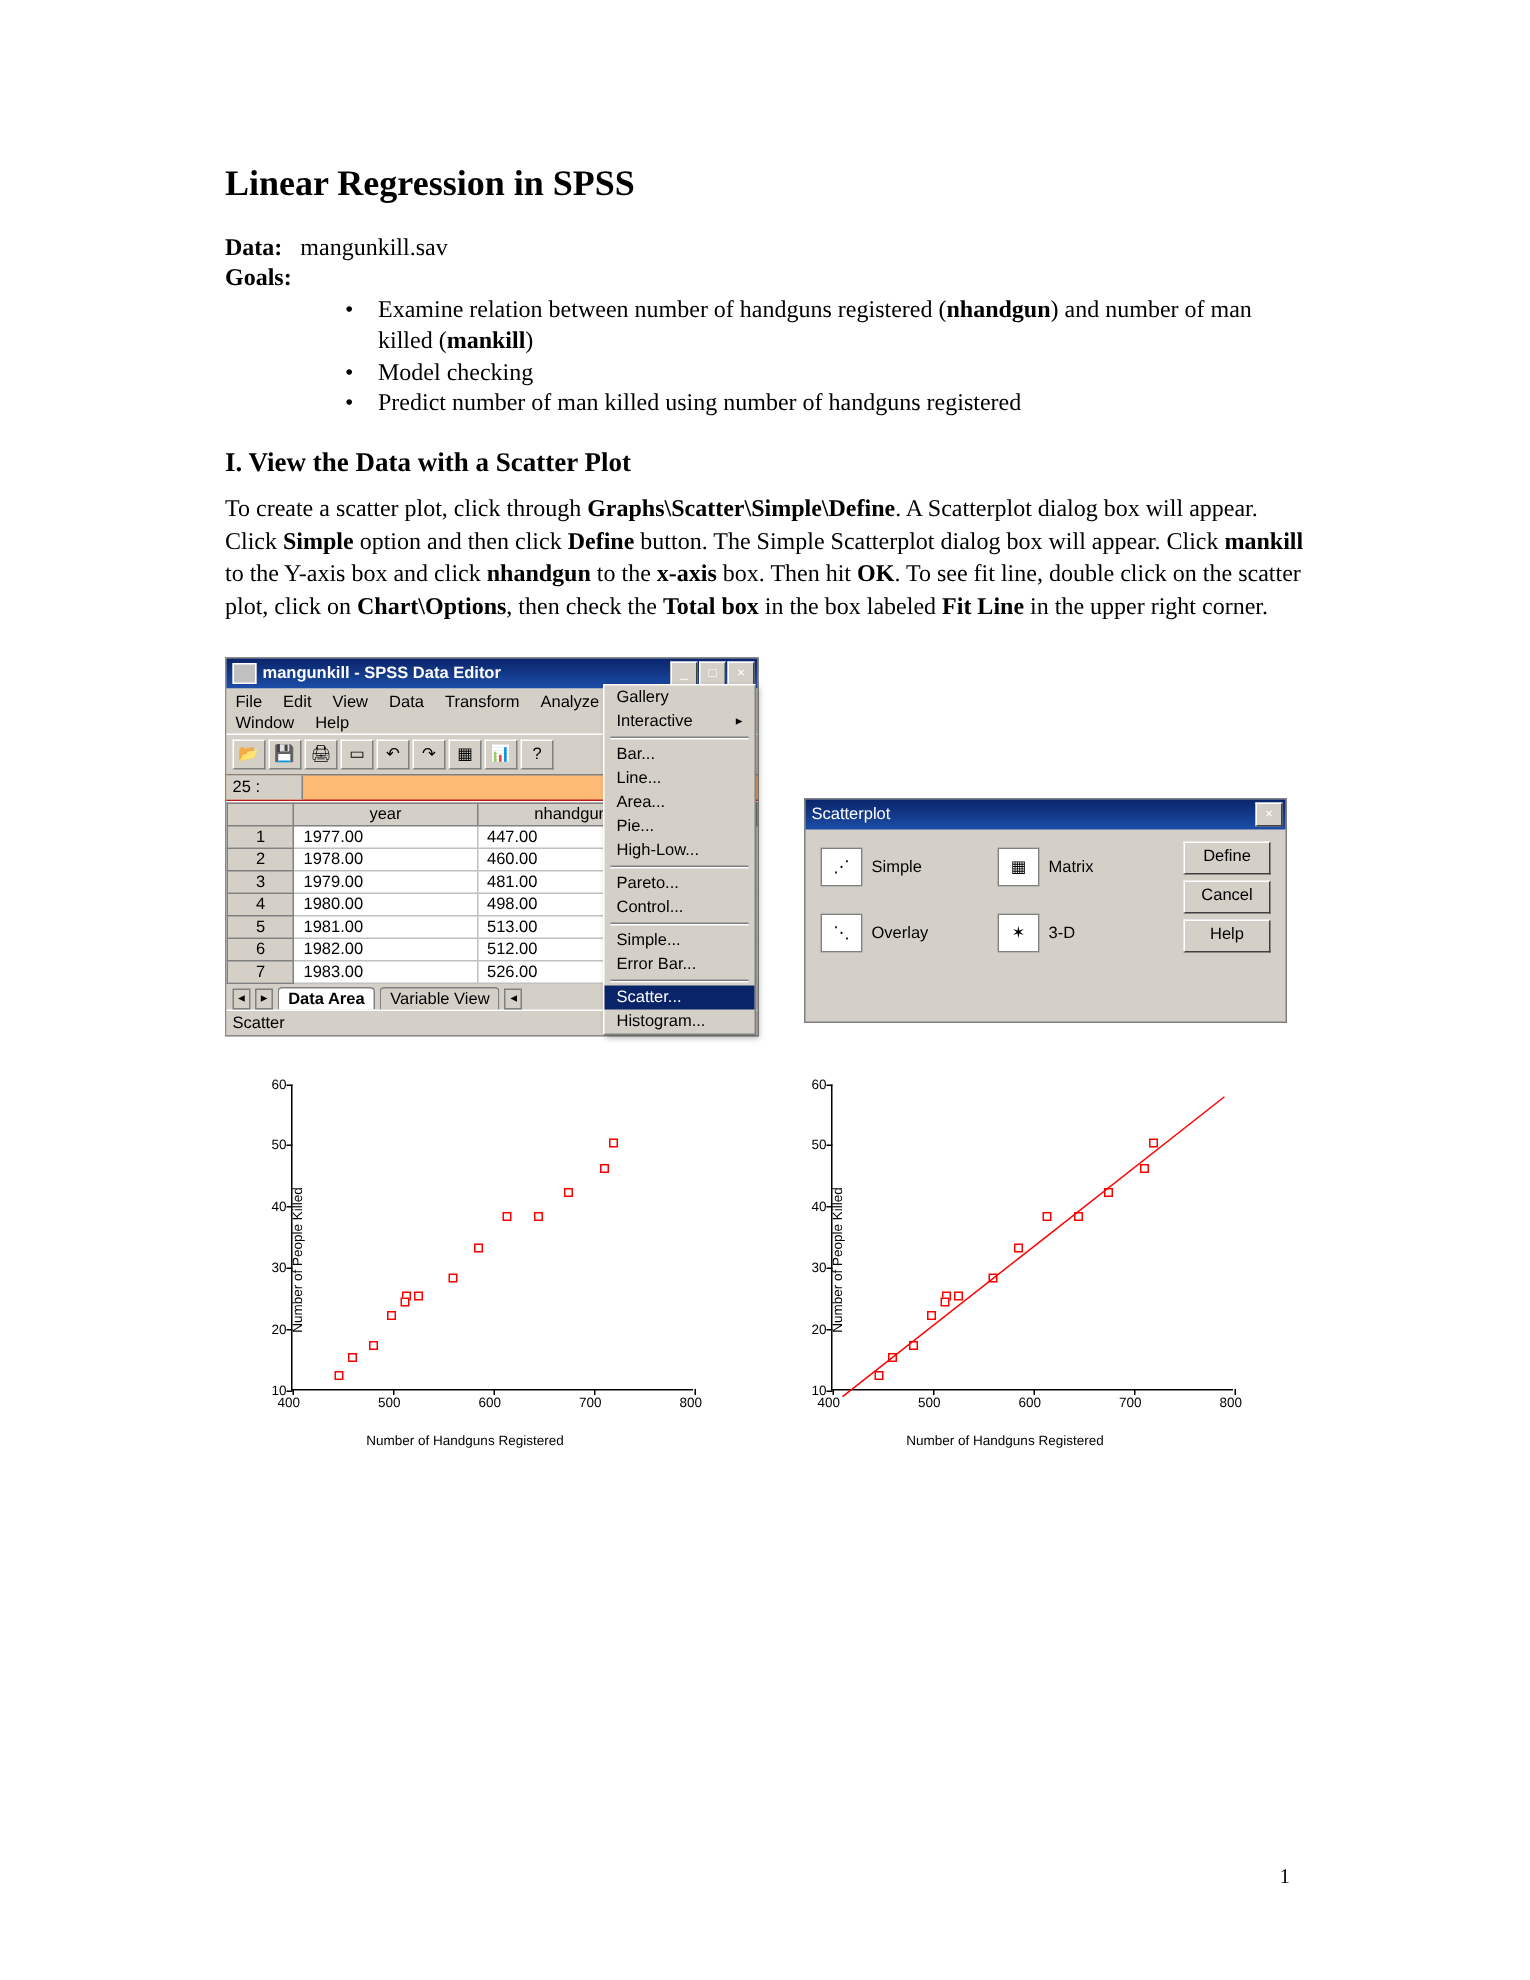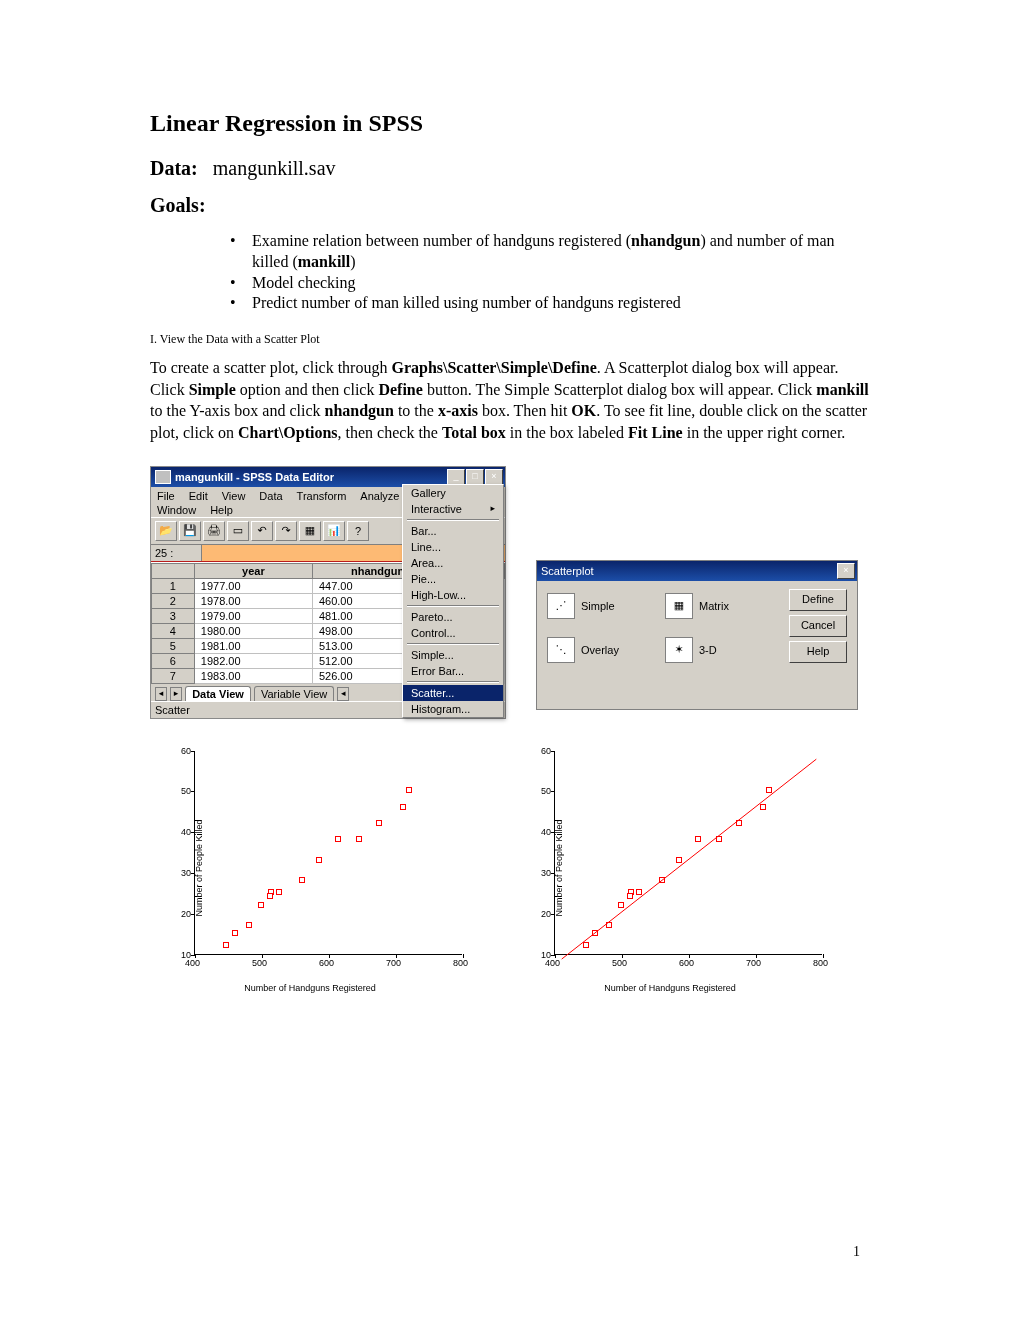--- a/index.html
+++ b/index.html
@@ -1,41 +1,41 @@
 <!DOCTYPE html>
 <html><head>
 <meta charset="utf-8">
 <style>
 body{margin:0;background:#fff;font-family:"Times New Roman",Times,serif;color:#000}
 .page{width:1020px;height:1320px;position:relative;padding:110px 150px 0 150px;box-sizing:border-box}
 h1{font-size:24px;font-weight:bold;margin:0 0 20px 0}
-.meta-line{font-size:20px;margin:14px 0}
+.meta-line{font-size:16px;margin:2px 0}
 .goals-list{list-style:none;padding-left:80px;margin:2px 0 18px 0}
 .goals-list li{font-size:16px;position:relative;padding-left:22px;line-height:1.3}
 .goals-list li::before{content:"•";position:absolute;left:0}
-h2{font-size:12px;font-weight:normal;margin:10px 0}
+h2{font-size:18px;font-weight:bold;margin:10px 0}
 .body-text{font-size:16px;line-height:1.35;margin:0 0 22px 0}
 .shots-row{display:flex;align-items:flex-start;gap:30px;margin-bottom:24px}
 
 .spss-win{width:354px;border:1px solid #8a8a8a;background:#d4d0c8;font-family:Tahoma,Arial,sans-serif;font-size:11px}
 .titlebar{background:linear-gradient(#0a246a,#1c4ea8);color:#fff;display:flex;align-items:center;justify-content:space-between;padding:2px 2px 2px 4px}
 .title-left{display:flex;align-items:center;gap:4px;font-weight:bold}
 .winicon{width:14px;height:12px;background:#c0c0c0;border:1px solid #fff}
 .winbtns{display:flex;gap:1px}
 .winbtns .wb{width:16px;height:14px;background:#d4d0c8;border:1px solid #fff;border-right-color:#404040;border-bottom-color:#404040;font-size:9px;text-align:center;line-height:12px}
 .menubar{background:#d4d0c8;padding:2px 4px 0 4px;display:flex;flex-wrap:wrap;gap:0 10px}
 .menubar span{padding:1px 2px}
 .toolbar{background:#d4d0c8;padding:3px 4px;border-top:1px solid #fff;display:flex;gap:2px}
 .tbtn{width:20px;height:18px;border:1px solid #fff;border-right-color:#808080;border-bottom-color:#808080;background:#d4d0c8;display:flex;align-items:center;justify-content:center}
 .cellrow{display:flex;background:#fdba74;border-top:1px solid #808080;border-bottom:1px solid #b91c1c}
 .cellkey{width:42px;background:#d4d0c8;border-right:1px solid #808080;padding:2px 4px}
 .cellval{flex:1;padding:2px 4px}
 .grid{border-top:1px solid #fff}
 .grid table{border-collapse:collapse;width:100%;background:#fff}
-.grid th{background:#d4d0c8;border:1px solid #808080;font-weight:bold;padding:1px 2px;font-size:11px}
+.grid th{background:#d4d0c8;border:1px solid #808080;font-weight:normal;padding:1px 2px;font-size:11px}
 .grid td{border:1px solid #c0c0c0;text-align:left;padding:1px 6px;font-size:11px}
 .grid td.rownum{background:#d4d0c8;border:1px solid #808080;text-align:center}
 .tabs{background:#d4d0c8;padding:0 4px;font-size:11px}
 .tabs .tab{display:inline-block;border:1px solid #808080;border-bottom:none;padding:1px 6px;background:#fff;border-radius:3px 3px 0 0;margin-top:2px}
 .tabs .scroll{display:inline-block;border:1px solid #808080;width:10px;height:12px;background:#d4d0c8;vertical-align:bottom;text-align:center;font-size:9px;line-height:11px}
 .status{background:#d4d0c8;border-top:1px solid #fff;padding:2px 4px}
 
 .dropmenu{position:absolute;left:251px;top:17px;width:100px;background:#d4d0c8;border:1px solid #808080;border-left-color:#fff;border-top-color:#fff;font-family:Tahoma,Arial,sans-serif;font-size:11px;box-shadow:2px 2px 4px rgba(0,0,0,.3)}
 .dropmenu .mi{padding:2px 8px}
 .dropmenu .mi.arrow::after{content:"▸";float:right;font-size:9px}
@@ -172,21 +172,21 @@
                 <td>1983.00</td>
                 <td>526.00</td>
                 <td></td>
               </tr>
             </tbody>
           </table>
       </div>
       <div class="tabs">
         <span class="scroll">◂</span>
         <span class="scroll">▸</span>
-        <span class="tab"><b>Data View</b></span>
+        <span class="tab"><b>Data Area</b></span>
         <span class="tab" style="background:#d4d0c8">Variable View</span>
         <span class="scroll">◂</span>
       </div>
       <div class="status">Scatter</div>
 
       <div class="dropmenu">
         <div class="mi">Gallery</div>
         <div class="mi arrow">Interactive</div>
         <hr>
         <div class="mi">Bar...</div>

